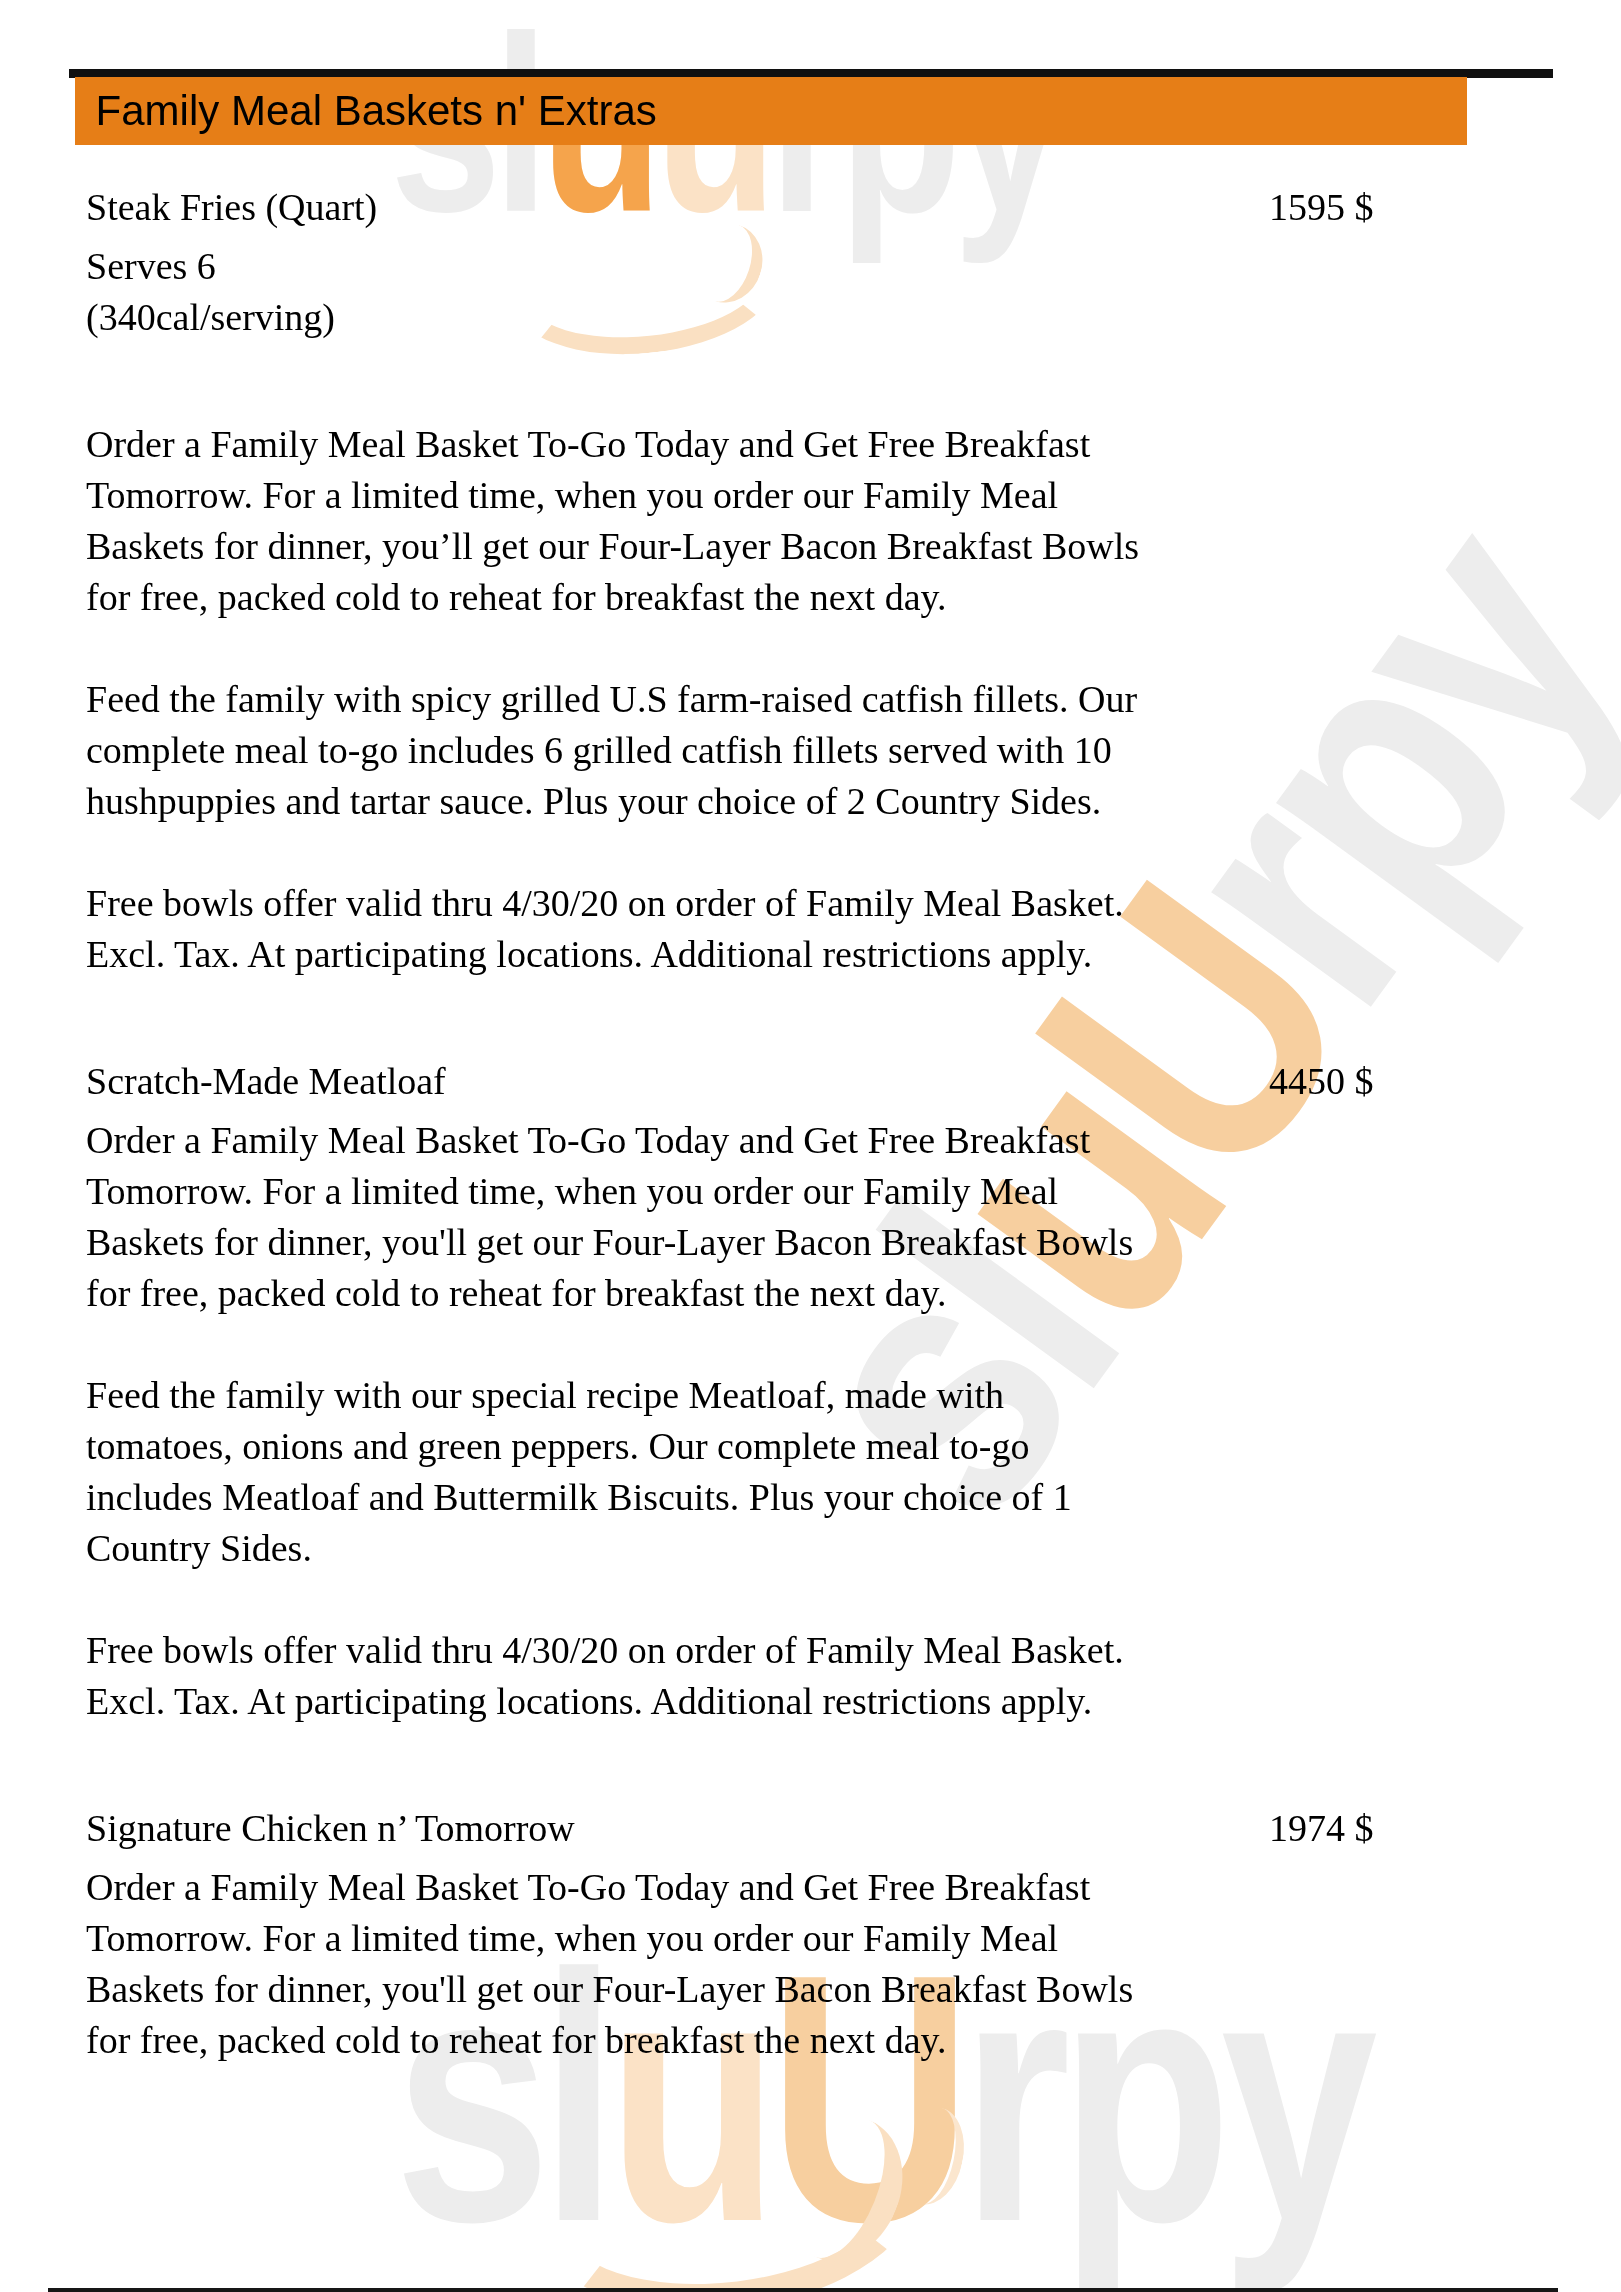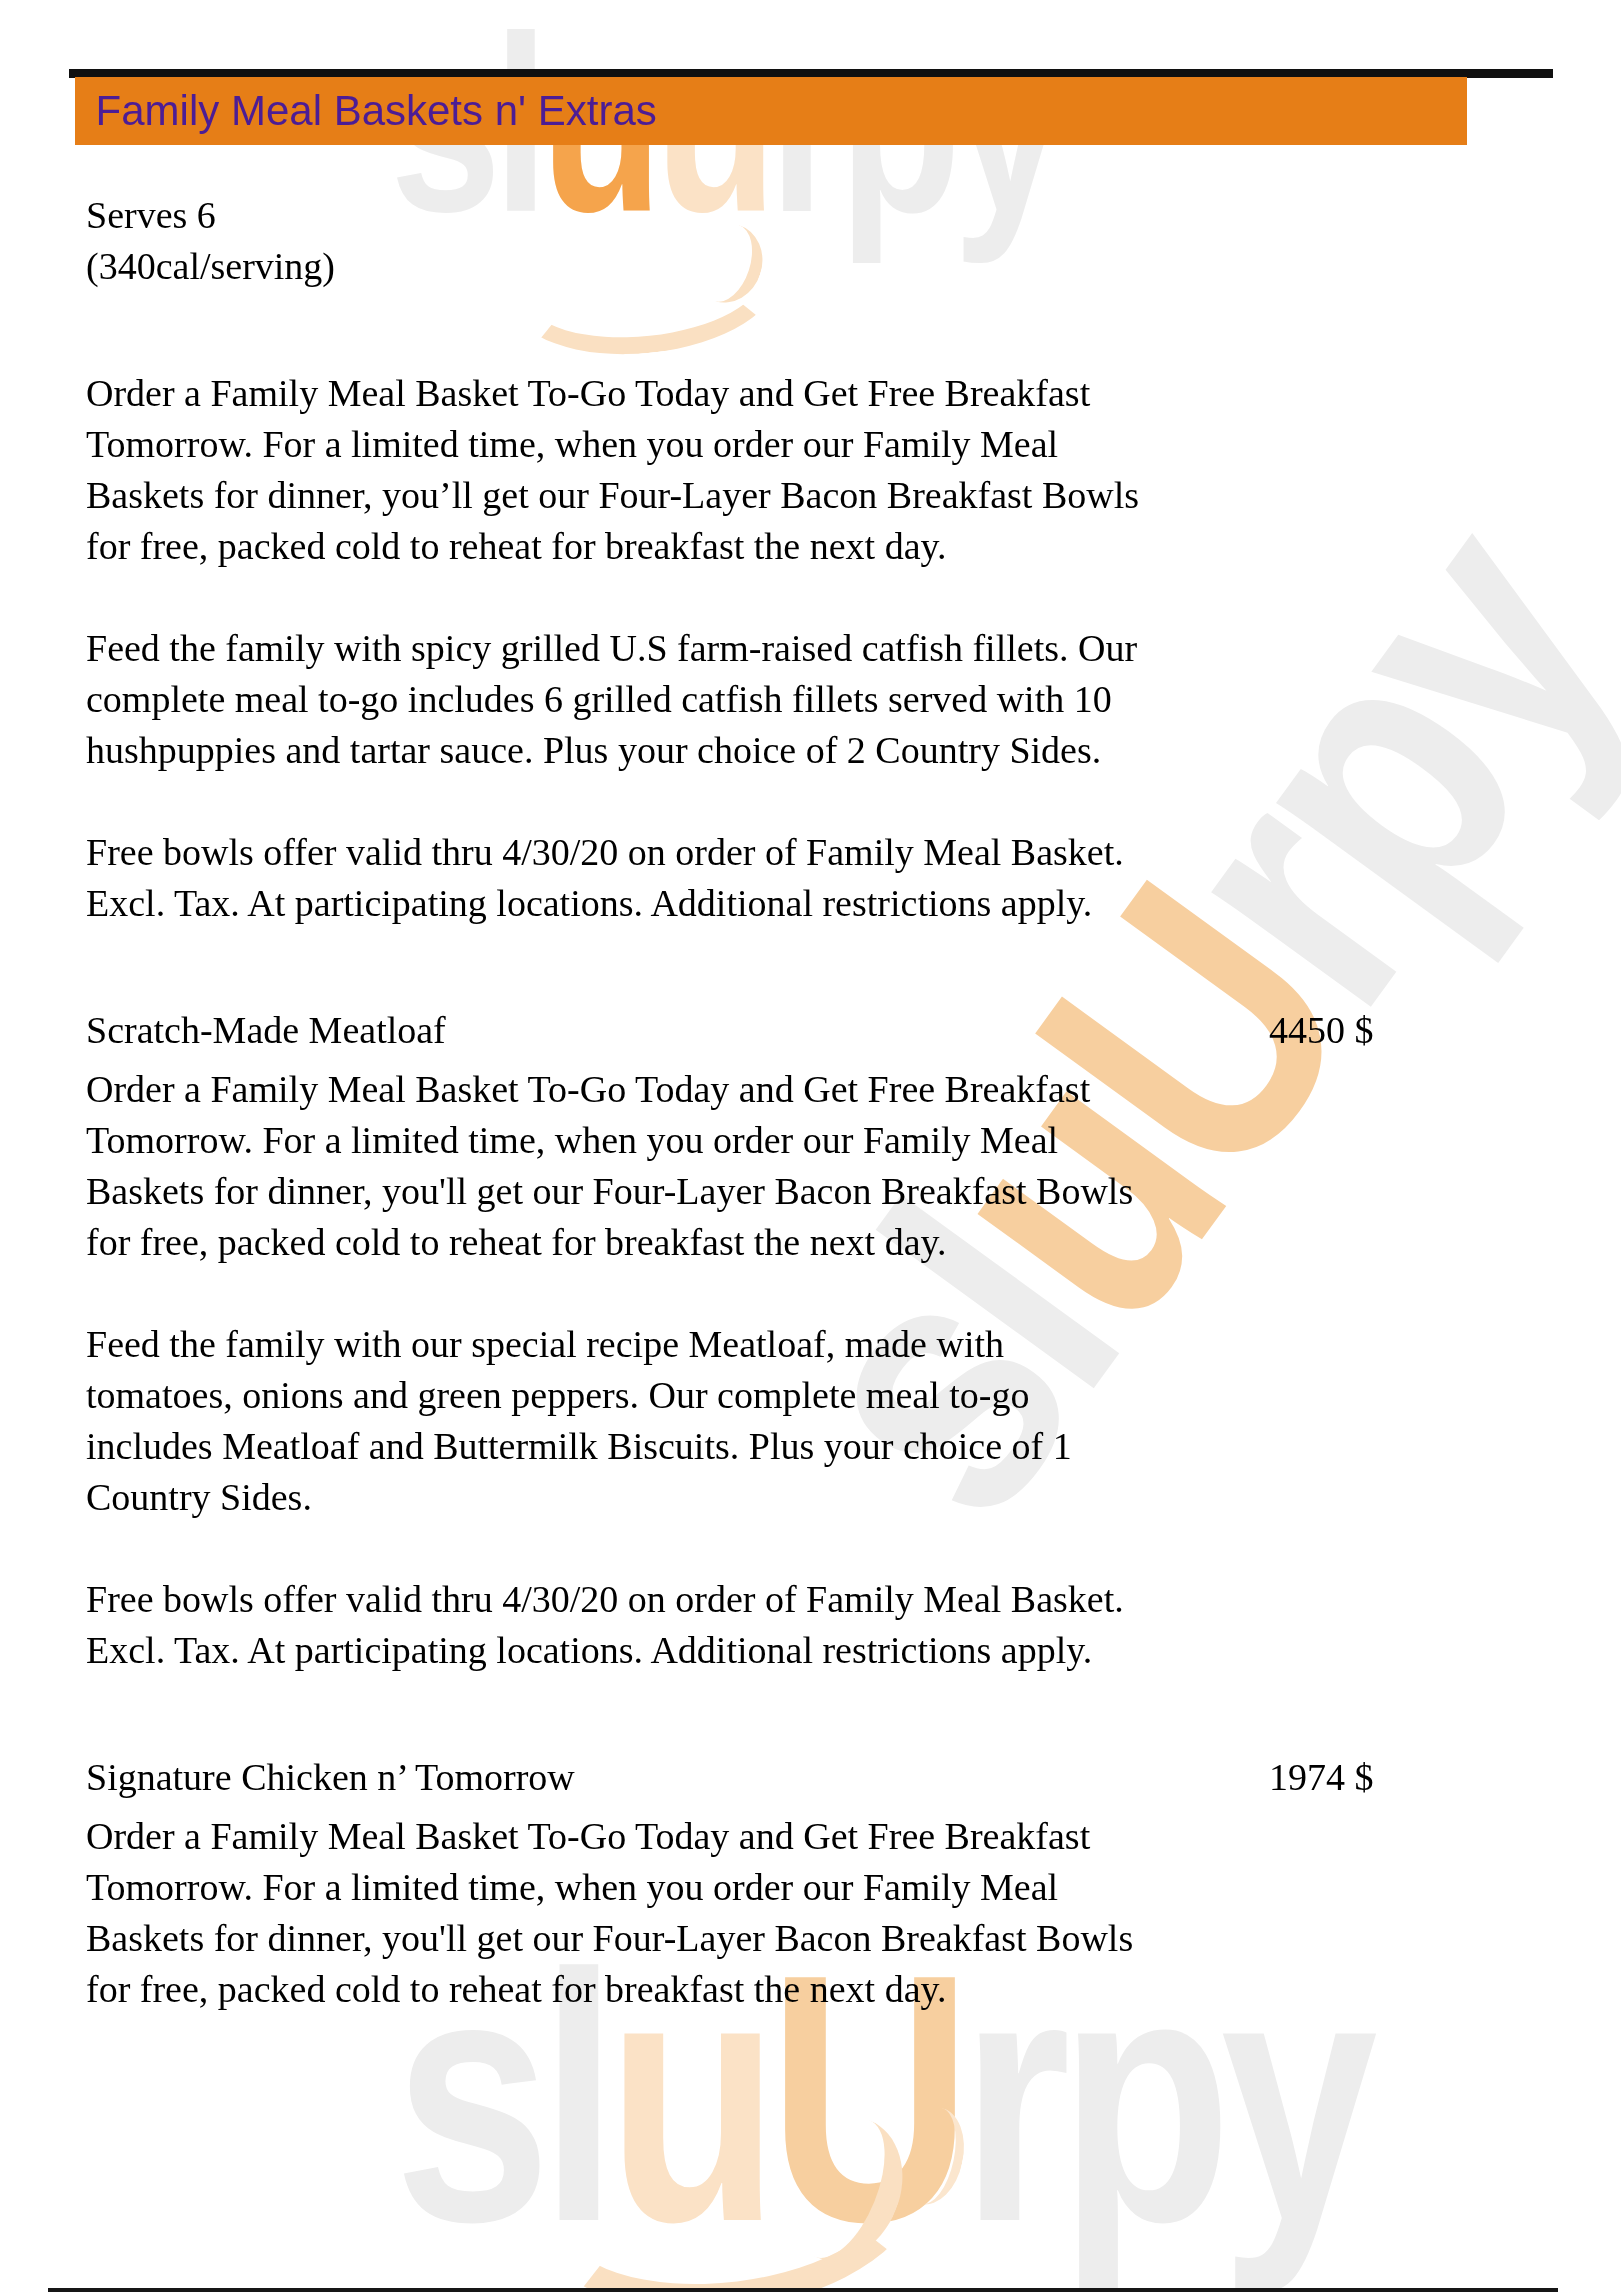--- a/index.html
+++ b/index.html
@@ -27,21 +27,21 @@
   #tongue-top{left:691px;top:223px;width:59px;height:80px;border:none;border-right:12.7px solid #FAE0C2;transform:rotate(18deg);}
   #smile-bottom{left:534px;top:2098px;width:333px;height:157px;border:27.4px solid transparent;border-bottom-color:#FAE0C2;transform:rotate(-7deg);}
   #tongue-bottom{left:784px;top:2115px;width:93px;height:147px;border:none;border-right:23.5px solid #FAE0C2;transform:rotate(22deg);}
   #accent-bottom{left:900px;top:2107px;width:54px;height:98px;border:none;border-right:9.8px solid #FBE6CE;transform:rotate(12deg);}
 
   
   .black-bar{position:absolute;left:69px;top:69px;width:1484px;height:8.8px;background:#101010;z-index:2;}
   .section-header{
     position:absolute;left:75px;top:77px;width:1392px;height:68px;background:#E67E17;z-index:2;
     display:flex;align-items:center;padding-left:20.6px;box-sizing:border-box;
-    font-family:"Liberation Sans",sans-serif;font-size:42px;color:#4c1d95;
+    font-family:"Liberation Sans",sans-serif;font-size:42px;color:#000000;
   }
 
   
   .content{
     position:absolute;left:86px;top:182px;width:1441px;z-index:1;
     font-size:38px;line-height:51px;
   }
   .item{margin:0;}
   .item + .item{margin-top:76px;}
   .title-row{position:relative;height:51px;}
@@ -69,20 +69,24 @@
   <div class="arc" id="accent-bottom"></div>
 
   <div class="black-bar"></div>
   <header class="section-header">
     <span>Family Meal Baskets n' Extras</span>
   </header>
 
   <main class="content">
 
     <section class="item">
+      <div class="title-row">
+        <h2 class="item-name">Steak Fries (Quart)</h2>
+        <span class="item-price">1595 $</span>
+      </div>
       <p class="para first">Serves 6
 (340cal/serving)</p>
     </section>
 
     <section class="item">
       <p class="para first">Order a Family Meal Basket To-Go Today and Get Free Breakfast
 Tomorrow.  For a limited time, when you order our Family Meal
 Baskets for dinner, you’ll get our Four-Layer Bacon Breakfast Bowls
 for free, packed cold to reheat for breakfast the next day.</p>
       <p class="para">Feed the family with spicy grilled U.S farm-raised catfish fillets. Our

